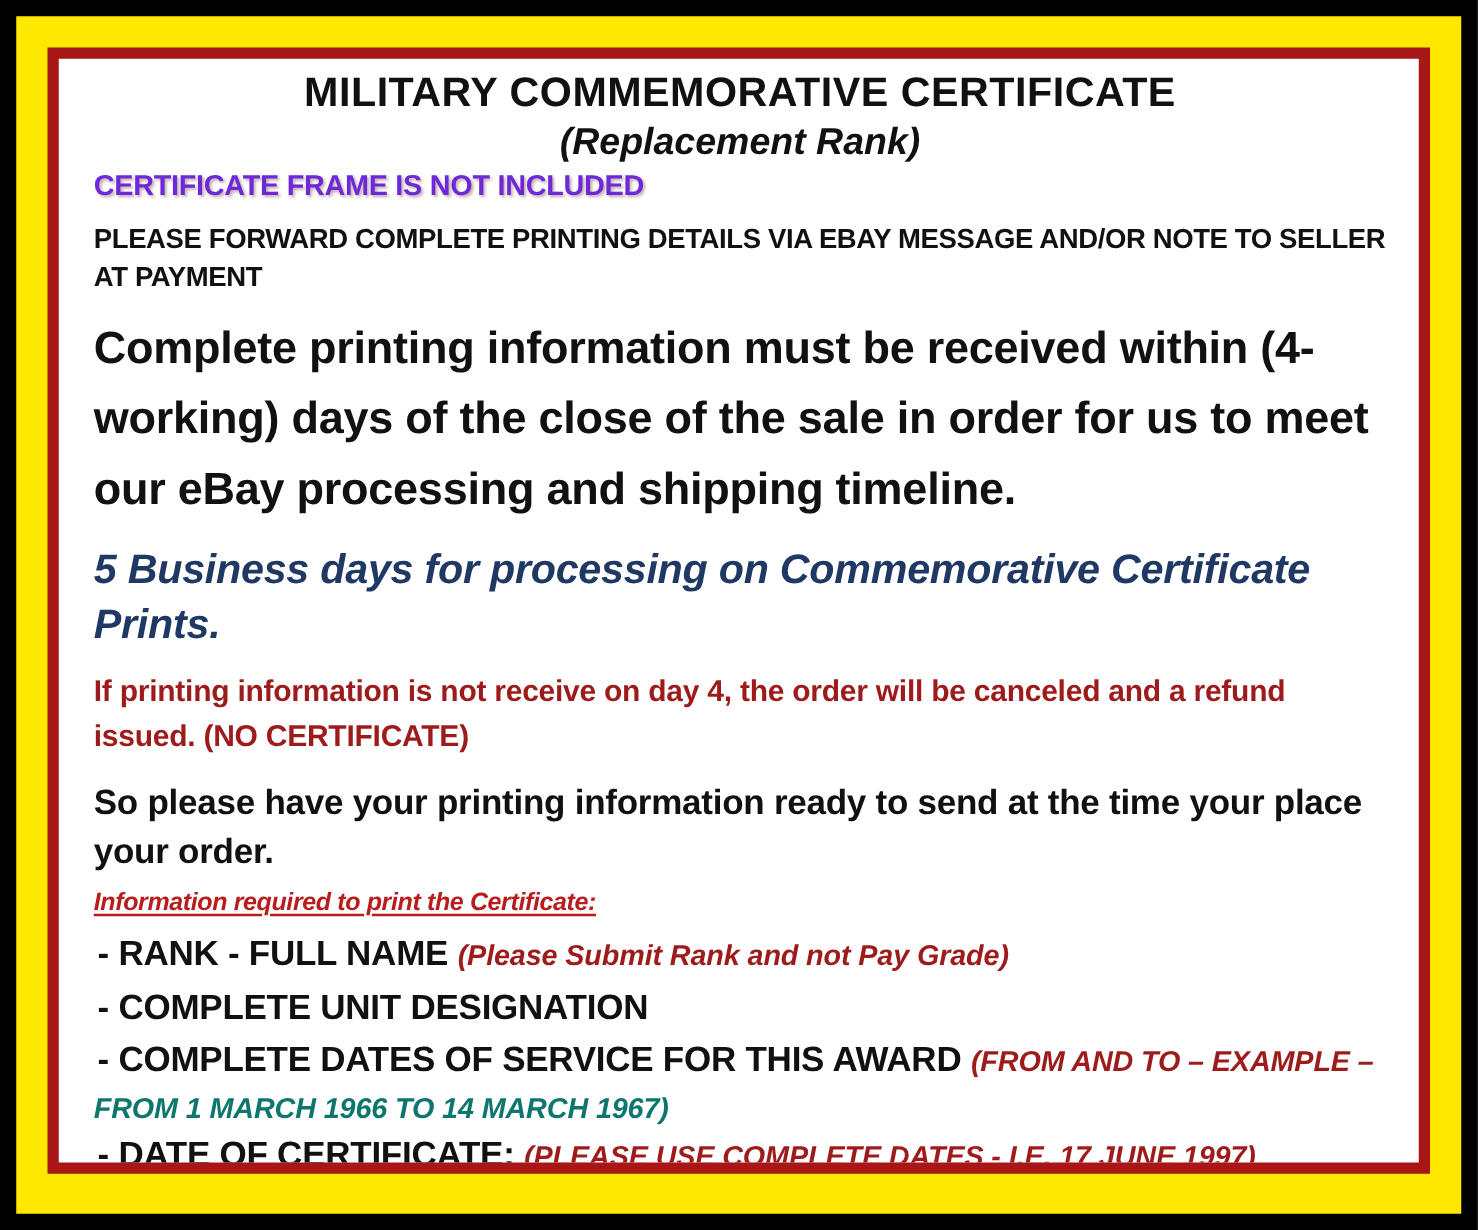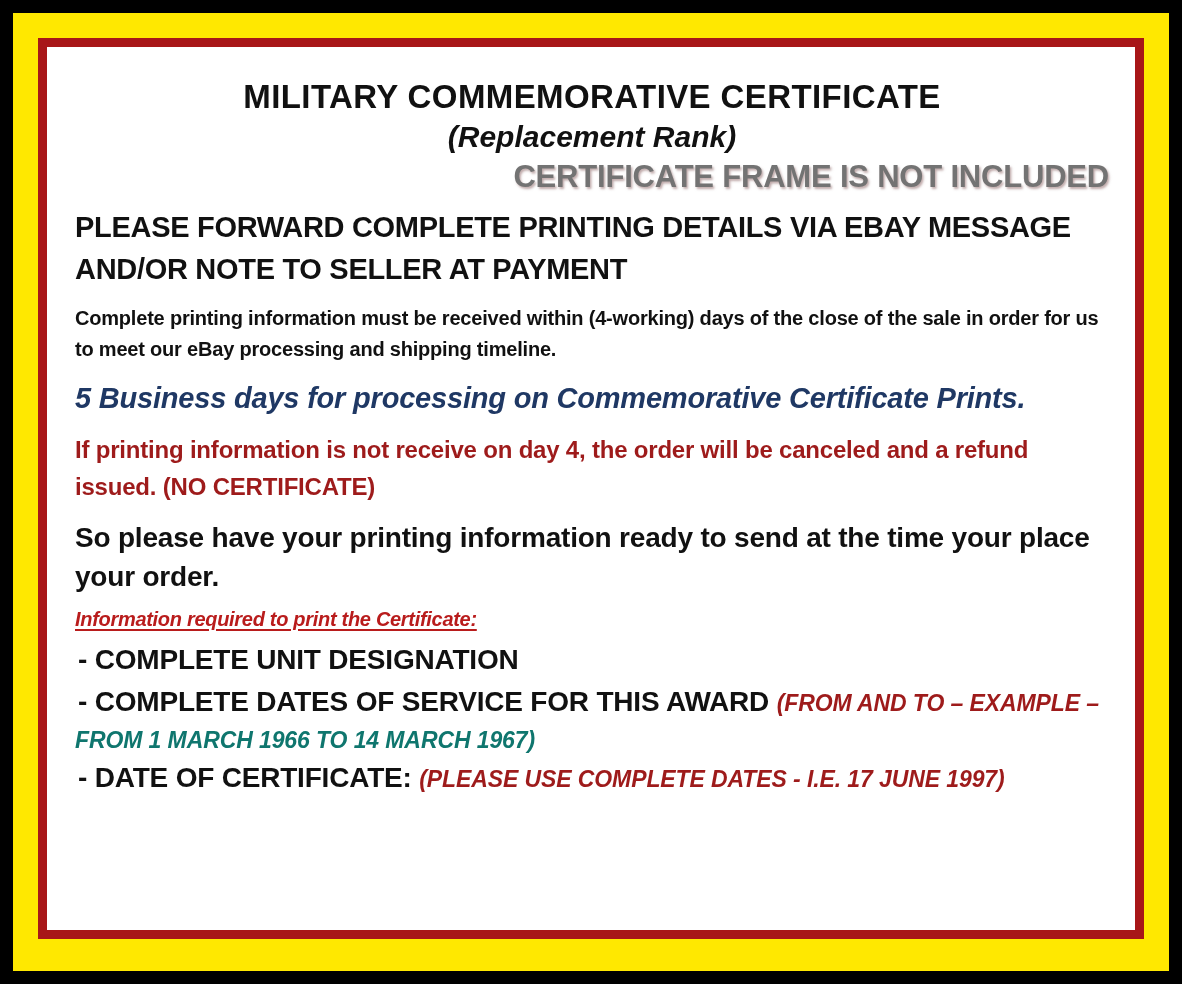--- a/index.html
+++ b/index.html
@@ -47,21 +47,21 @@
     overflow: hidden;
   }
 
   
   #content {
     position: absolute;
     left: 0; top: 0;
     width: 100%;
     height: 100%;
     box-sizing: border-box;
-    padding: 30px 26px 0 28px;
+    padding: 7px 26px 0 28px;
   }
 
   
   .title-main {
     text-align: center;
     font-size: 33px;
     font-weight: 700;
     letter-spacing: 0.4px;
     color: #111111;
     line-height: 1.22;
@@ -71,54 +71,54 @@
   .title-sub {
     text-align: center;
     font-size: 30px;
     font-weight: 700;
     font-style: italic;
     color: #111111;
     line-height: 1.2;
     margin: 0 0 3px 0;
   }
   .title-warn {
-    text-align: right;
-    font-size: 31px;
-    font-weight: 700;
-    color: #737373;
+    text-align: left;
+    font-size: 23px;
+    font-weight: 700;
+    color: #6d28d9;
     line-height: 1.2;
     letter-spacing: -0.2px;
     margin: 0 0 12px 0;
     text-shadow: 1.5px 1.5px 2.5px rgba(170,140,140,0.75);
     font-stretch: condensed;
   }
 
   
   .blk {
     margin: 0 0 10px 0;
     color: #111111;
   }
   .upper-note {
-    font-size: 29px;
+    font-size: 22px;
     font-weight: 700;
     line-height: 1.42;
     letter-spacing: -0.3px;
     font-stretch: condensed;
     margin-bottom: 13px;
   }
   .para {
-    font-size: 20px;
+    font-size: 36px;
     font-weight: 600;
     line-height: 1.56;
     letter-spacing: -0.2px;
     font-stretch: condensed;
     margin-bottom: 14px;
   }
   .blue-line {
-    font-size: 29px;
+    font-size: 33px;
     font-weight: 700;
     font-style: italic;
     color: #1F3864;
     line-height: 1.35;
     letter-spacing: -0.2px;
     font-stretch: condensed;
     margin-bottom: 14px;
   }
   .warn-para {
     font-size: 24px;
@@ -203,20 +203,24 @@
           <div class="blk blue-line">5 Business days for processing on Commemorative Certificate Prints.</div>
 
           <div class="blk warn-para">If printing information is not receive on day 4, the order will be canceled and a refund issued.  (NO CERTIFICATE)</div>
 
           <div class="blk plain-line">So please have your printing information ready to send at the time your place your order.</div>
 
           <div class="req-head-wrap">
             <span class="req-head">Information required to print the Certificate:</span>
           </div>
 
+          <div class="req-item">
+            <span>- RANK - FULL NAME</span>
+            <span class="hint">(Please Submit Rank and not Pay Grade)</span>
+          </div>
 
           <div class="req-item">
             <span>- COMPLETE  UNIT DESIGNATION</span>
           </div>
 
           <div class="req-item">
             <span>- COMPLETE DATES OF SERVICE FOR THIS AWARD</span>
             <span class="hint">(FROM AND TO – EXAMPLE –</span>
           </div>
           <div class="hint-cont">FROM 1 MARCH 1966 TO 14 MARCH 1967)</div>

